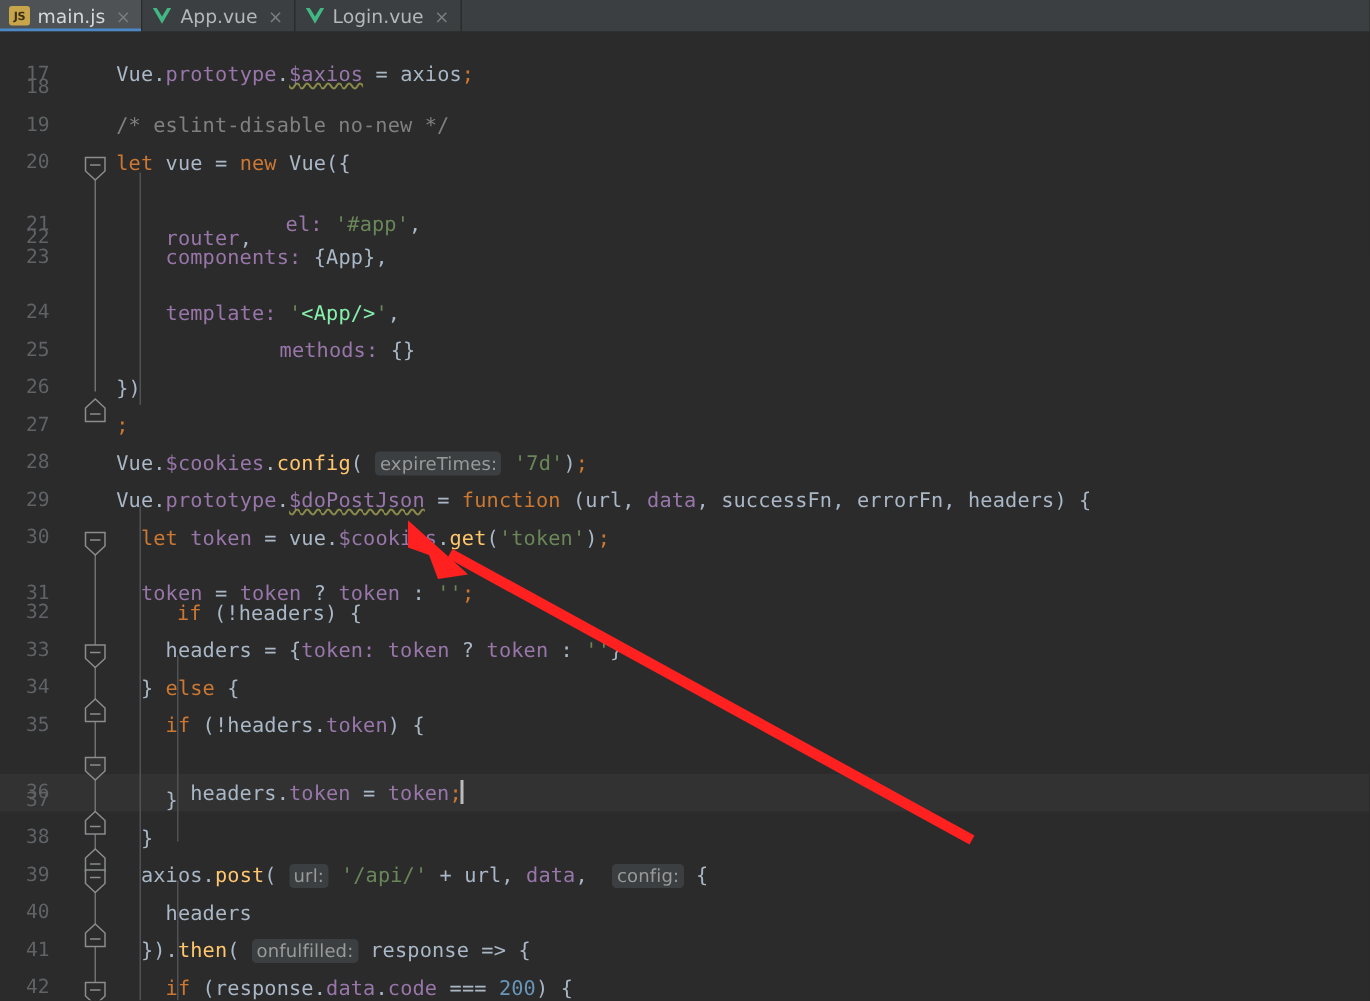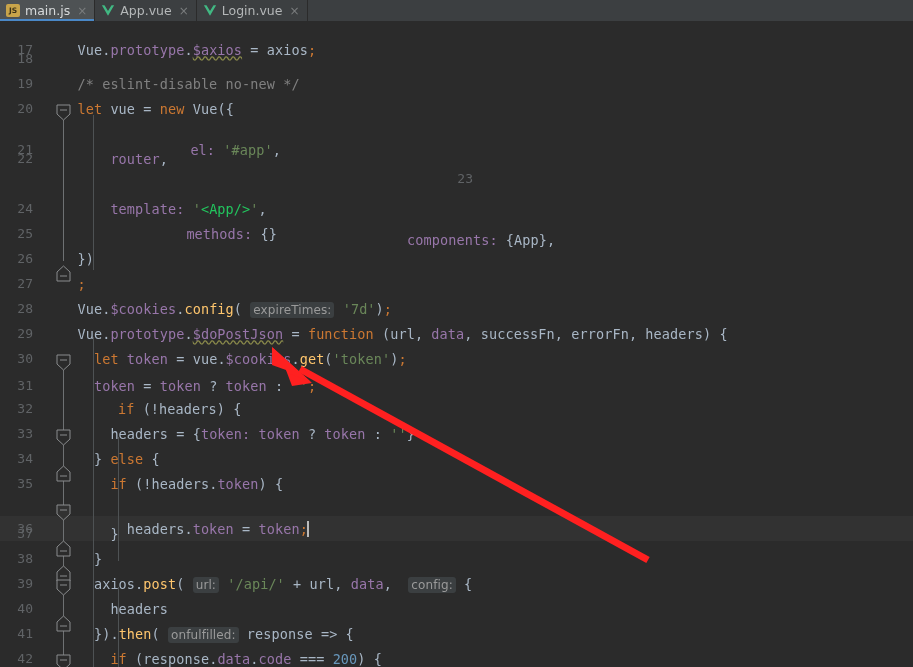--- a/index.html
+++ b/index.html
@@ -68,21 +68,21 @@
   #arrowlayer { position:absolute; left:0; top:0; width:913px; height:646px; pointer-events:none; }
 
   
   .kw      { color:#cc7832; }            
   .fld     { color:#9876aa; }            
   .str     { color:#6a8759; }            
   .num     { color:#6897bb; }            
   .com     { color:#808080; }            
   .fn      { color:#ffc66d; }            
   .pln     { color:#a9b7c6; }            
-  .tagstr  { color:#22c55e; }            
+  .tagstr  { color:#86efac; }            
   .semi    { color:#cc7832; }
   .warnus  { text-decoration:underline wavy #8a8a4a; text-decoration-skip-ink:none; }
 
   
   .hint {
     background:#3b3f41; color:#9a9a9a; border-radius:3px;
     padding:1px 3px; font-size:12px;
     font-family:"DejaVu Sans","Liberation Sans",sans-serif;
   }
 
@@ -151,21 +151,21 @@
       <div class="row" style="top: 116px; gap: 40px;">
         <div class="lineno">21</div>
         <div class="gutter"></div>
         <div class="code">      <span class="fld">el:</span> <span class="str">'#app'</span><span class="pln">,</span></div>
       </div>
       <div class="row" style="top: 125px;">
         <div class="lineno">22</div>
         <div class="gutter"></div>
         <div class="code">      <span class="fld">router</span><span class="pln">,</span></div>
       </div>
-      <div class="row" style="top: 150px; flex-direction: column;">
+      <div class="row" style="top: 138px;">
         <div class="lineno">23</div>
         <div class="gutter"></div>
         <div class="code">      <span class="fld">components:</span> <span class="pln">{</span><span class="pln">App</span><span class="pln">}</span><span class="pln">,</span></div>
       </div>
       <div class="row" style="top: 175px;">
         <div class="lineno">24</div>
         <div class="gutter"></div>
         <div class="code">      <span class="fld">template:</span> <span class="str">'</span><span class="tagstr">&lt;App/&gt;</span><span class="str">'</span><span class="pln">,</span></div>
       </div>
       <div class="row" style="top: 200px; gap: 38px;">
@@ -191,21 +191,21 @@
       <div class="row" style="top: 300px;">
         <div class="lineno">29</div>
         <div class="gutter"></div>
         <div class="code">  <span class="pln">Vue</span><span class="pln">.</span><span class="fld">prototype</span><span class="pln">.</span><span class="fld warnus">$doPostJson</span> <span class="pln">=</span> <span class="kw">function</span> <span class="pln">(</span><span class="pln">url</span><span class="pln">,</span> <span class="fld">data</span><span class="pln">,</span> <span class="pln">successFn</span><span class="pln">,</span> <span class="pln">errorFn</span><span class="pln">,</span> <span class="pln">headers</span><span class="pln">)</span> <span class="pln">{</span></div>
       </div>
       <div class="row" style="top: 325px;">
         <div class="lineno">30</div>
         <div class="gutter"></div>
         <div class="code">    <span class="kw">let</span> <span class="fld">token</span> <span class="pln">=</span> <span class="pln">vue</span><span class="pln">.</span><span class="fld">$cookies</span><span class="pln">.</span><span class="fn">get</span><span class="pln">(</span><span class="str">'token'</span><span class="pln">)</span><span class="semi">;</span></div>
       </div>
-      <div class="row" style="top: 352px;">
+      <div class="row" style="top: 362px;">
         <div class="lineno">31</div>
         <div class="gutter"></div>
         <div class="code">    <span class="fld">token</span> <span class="pln">=</span> <span class="fld">token</span> <span class="pln">?</span> <span class="fld">token</span> <span class="pln">:</span> <span class="str">''</span><span class="semi">;</span></div>
       </div>
       <div class="row" style="top: 375px; gap: 12px;">
         <div class="lineno">32</div>
         <div class="gutter"></div>
         <div class="code">    <span class="kw">if</span> <span class="pln">(</span><span class="pln">!</span><span class="pln">headers</span><span class="pln">)</span> <span class="pln">{</span></div>
       </div>
       <div class="row" style="top: 400px;">

